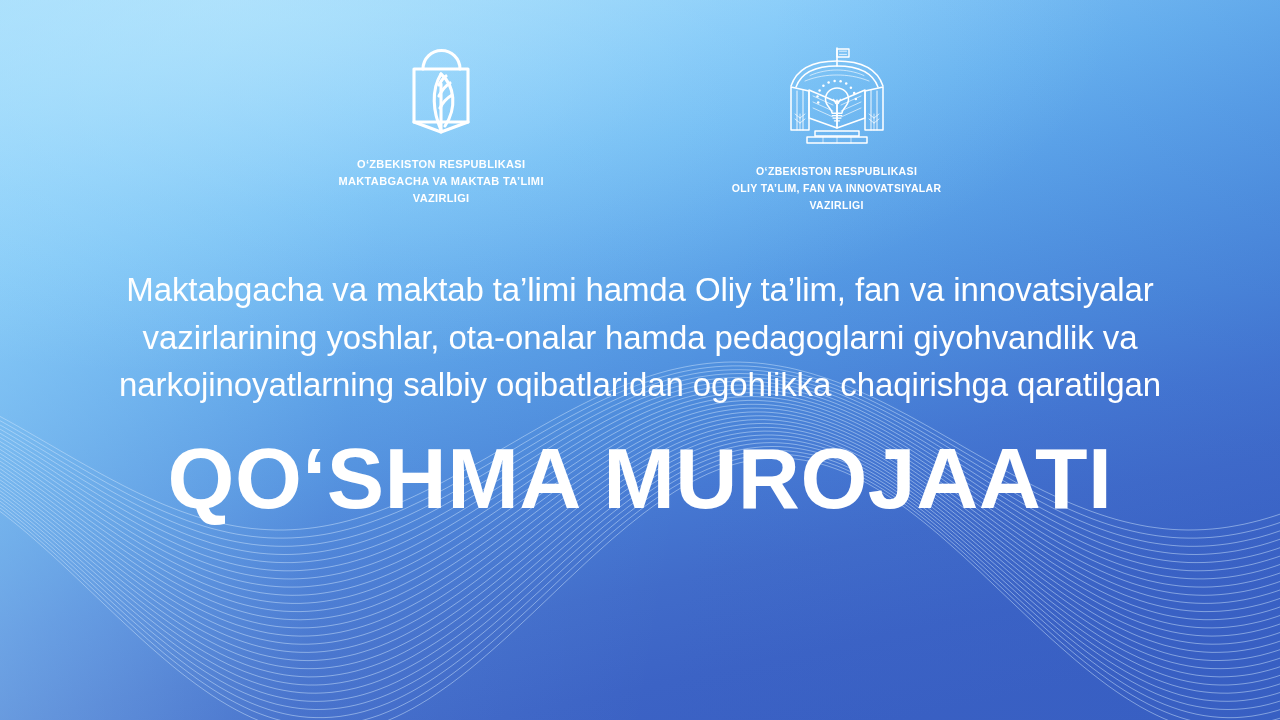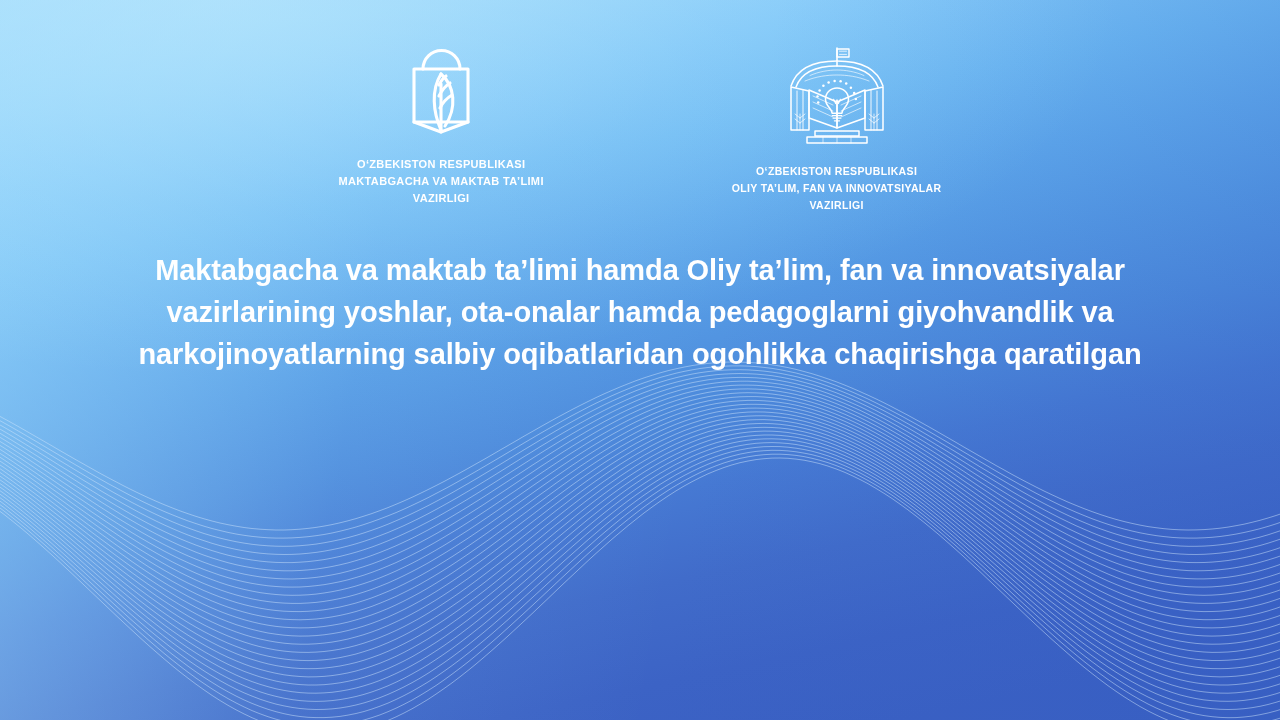--- a/index.html
+++ b/index.html
@@ -114,25 +114,25 @@
   
   .content {
     position: absolute;
     top: 250px;
     left: 0;
     width: 100%;
     text-align: center;
   }
   .subhead {
     color: #ffffff;
-    font-size: 29px;
-    font-weight: bold;
+    font-size: 33px;
+    font-weight: normal;
     line-height: 1.44;
     letter-spacing: -0.1px;
-    margin: 0 auto;
+    margin: 16px auto;
     width: 1090px;
     white-space: pre-line;
   }
   .headline {
     margin-top: 26px;
     color: #ffffff;
     font-size: 86px;
     font-weight: bold;
     letter-spacing: 0.5px;
     line-height: 1;
@@ -271,15 +271,16 @@
 OLIY  TA’LIM, FAN VA INNOVATSIYALAR
 VAZIRLIGI</div>
     </div>
 
   </div>
 
   <div class="content">
     <p class="subhead">Maktabgacha va maktab ta’limi hamda Oliy ta’lim, fan va innovatsiyalar
 vazirlarining yoshlar, ota-onalar hamda pedagoglarni giyohvandlik va
 narkojinoyatlarning salbiy oqibatlaridan ogohlikka chaqirishga qaratilgan</p>
+    <div class="headline">QO‘SHMA MUROJAATI</div>
   </div>
 
 </div>
 
 </body></html>

